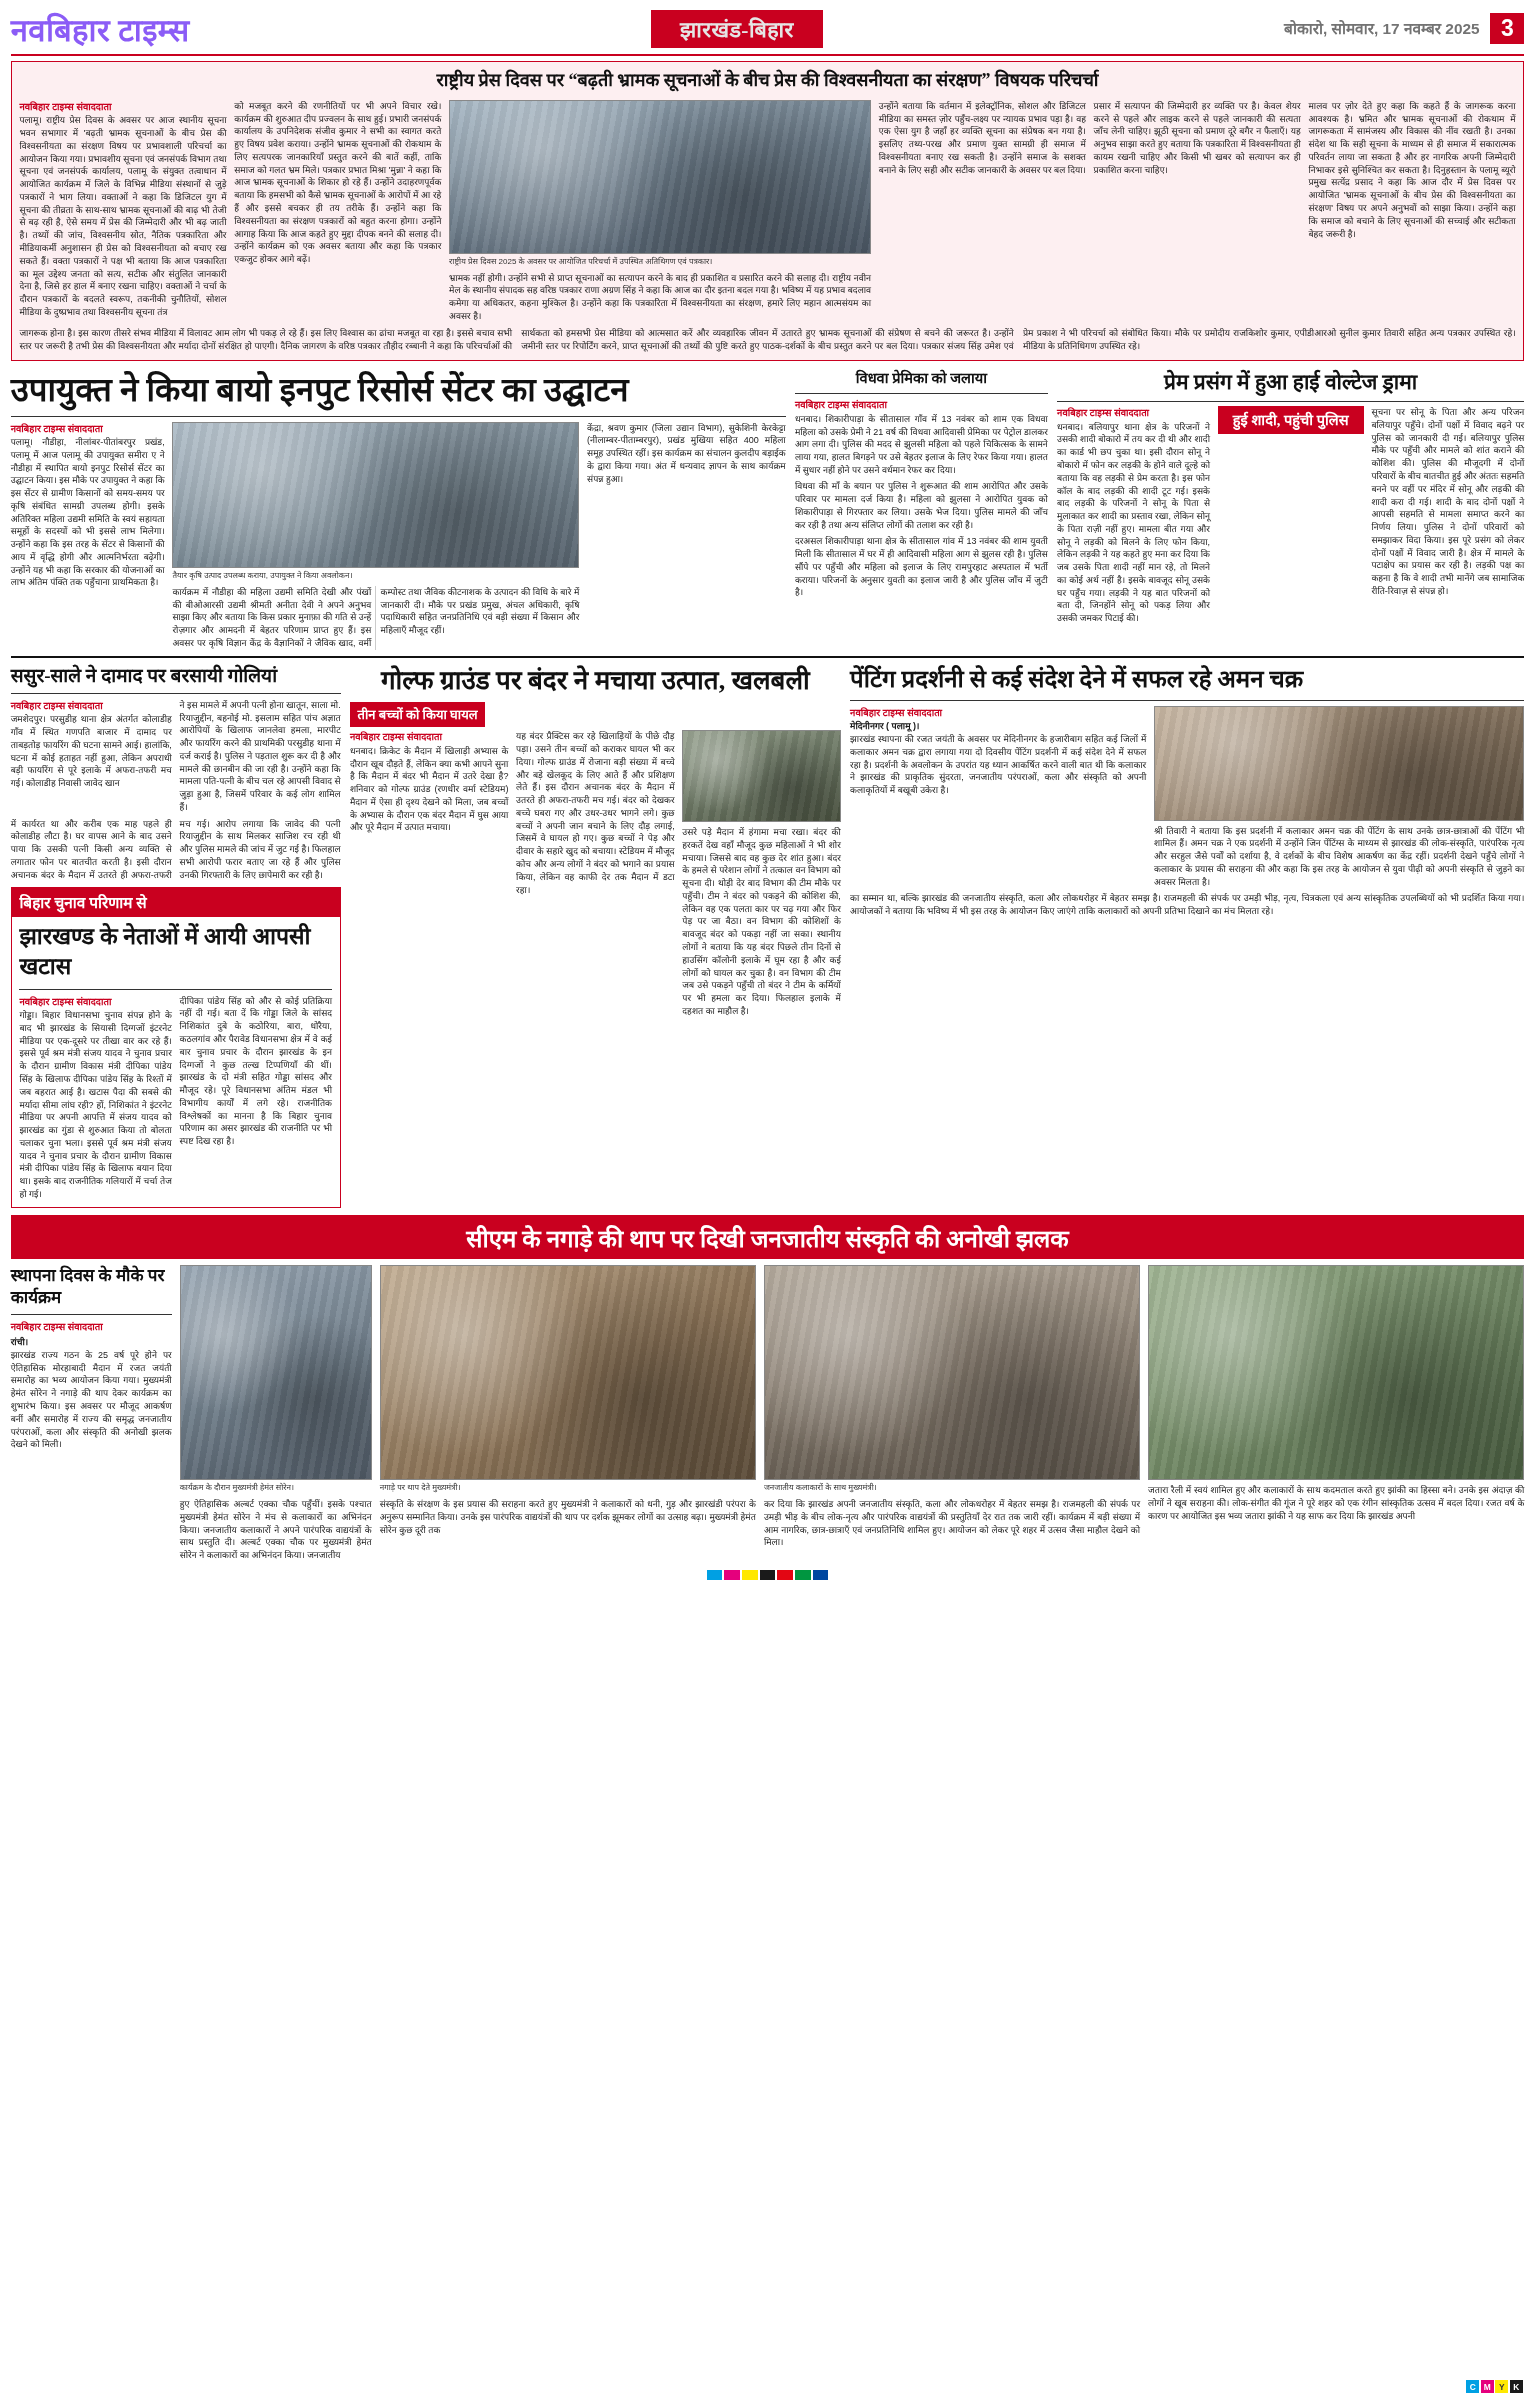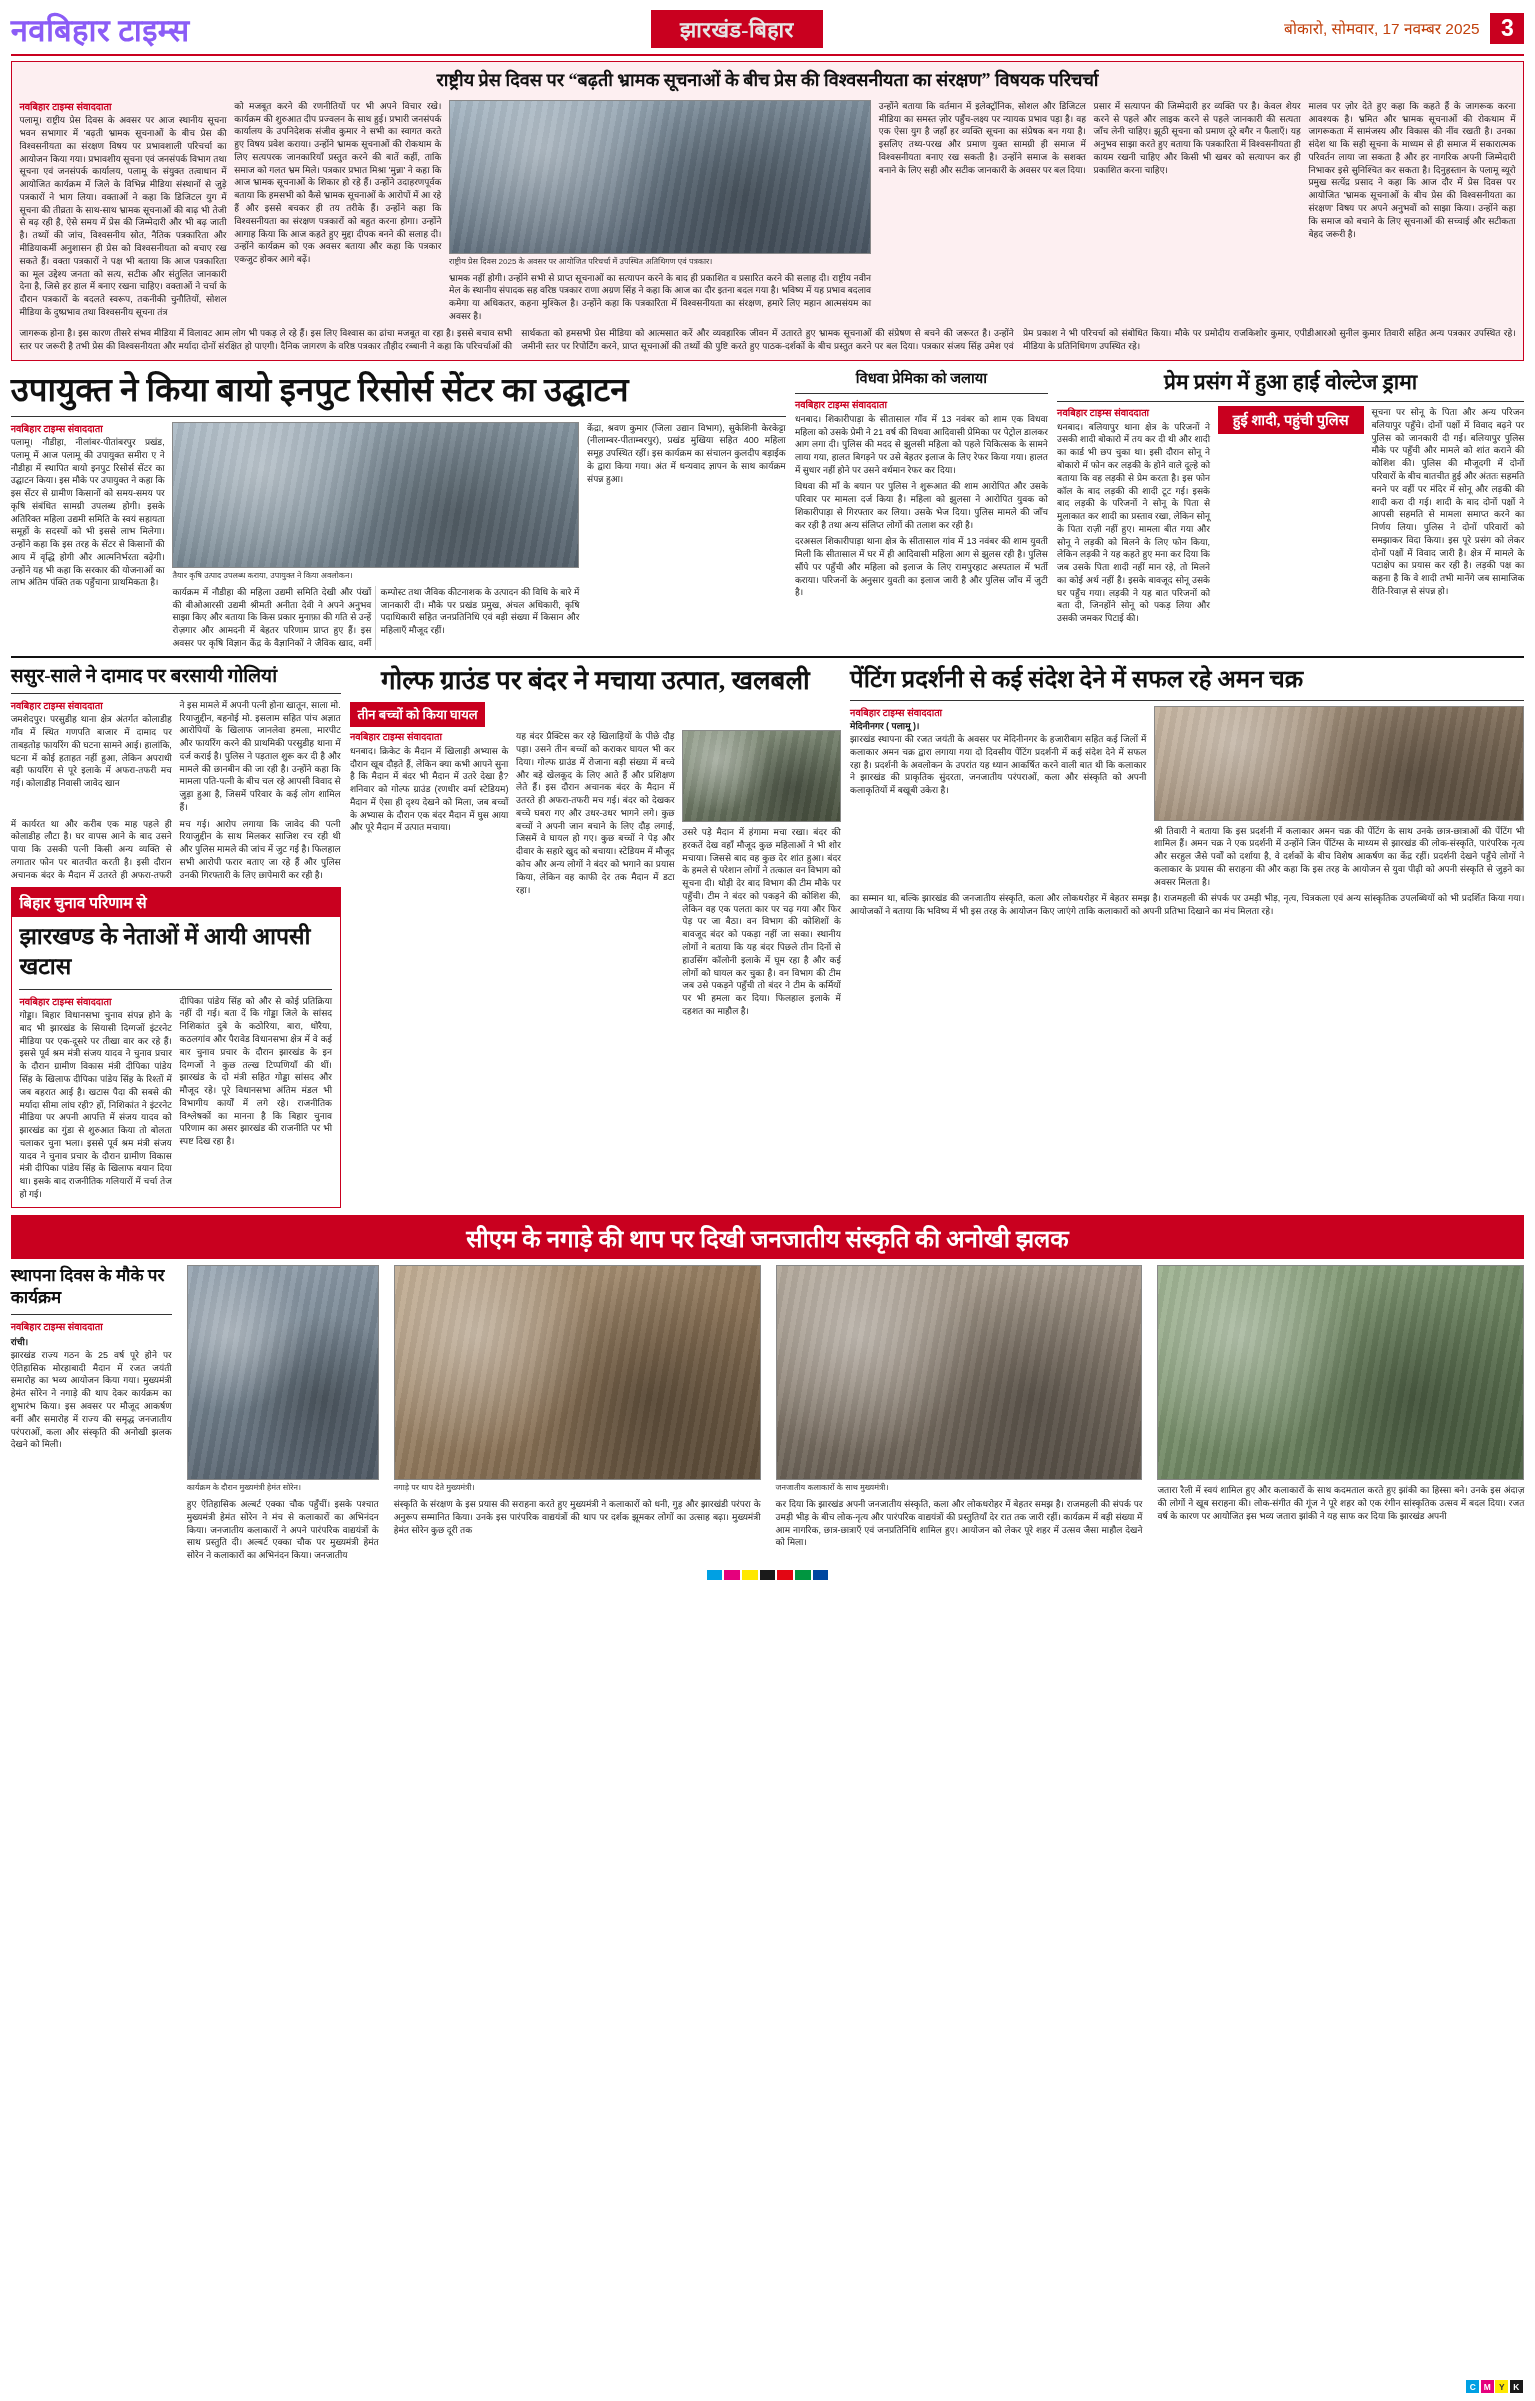--- a/index.html
+++ b/index.html
@@ -44,22 +44,22 @@
     font-family: "Liberation Serif", serif;
     letter-spacing: 0.4px;
   }
   .masthead-right {
     display: flex;
     align-items: center;
     gap: 10.7px;
   }
   .masthead-date {
     font-size: 15.4px;
-    font-weight: normal;
-    color: #c2410c;
+    font-weight: bold;
+    color: #737373;
     white-space: nowrap;
   }
   .page-number {
     background: #c9001f;
     color: #fff;
     font-weight: bold;
     font-size: 23px;
     width: 34px;
     height: 31px;
     display: flex;
@@ -229,21 +229,21 @@
     font-family: "Liberation Serif", serif;
     font-weight: bold;
     font-size: 24px;
     text-align: center;
     padding: 5.4px 7.7px;
     margin: 7.7px 0 6.1px 0;
   }
   .culture-grid {
     display: grid;
     grid-template-columns: 161px 192px 1fr 1fr 1fr;
-    gap: 15px;
+    gap: 8px;
   }
   .cul-photo { width: 100%; height: 215px; }
   .cul-sub {
     font-family: "Liberation Serif", serif;
     font-weight: bold;
     font-size: 17px;
     line-height: 1.3;
     margin-bottom: 4.6px;
   }
 

